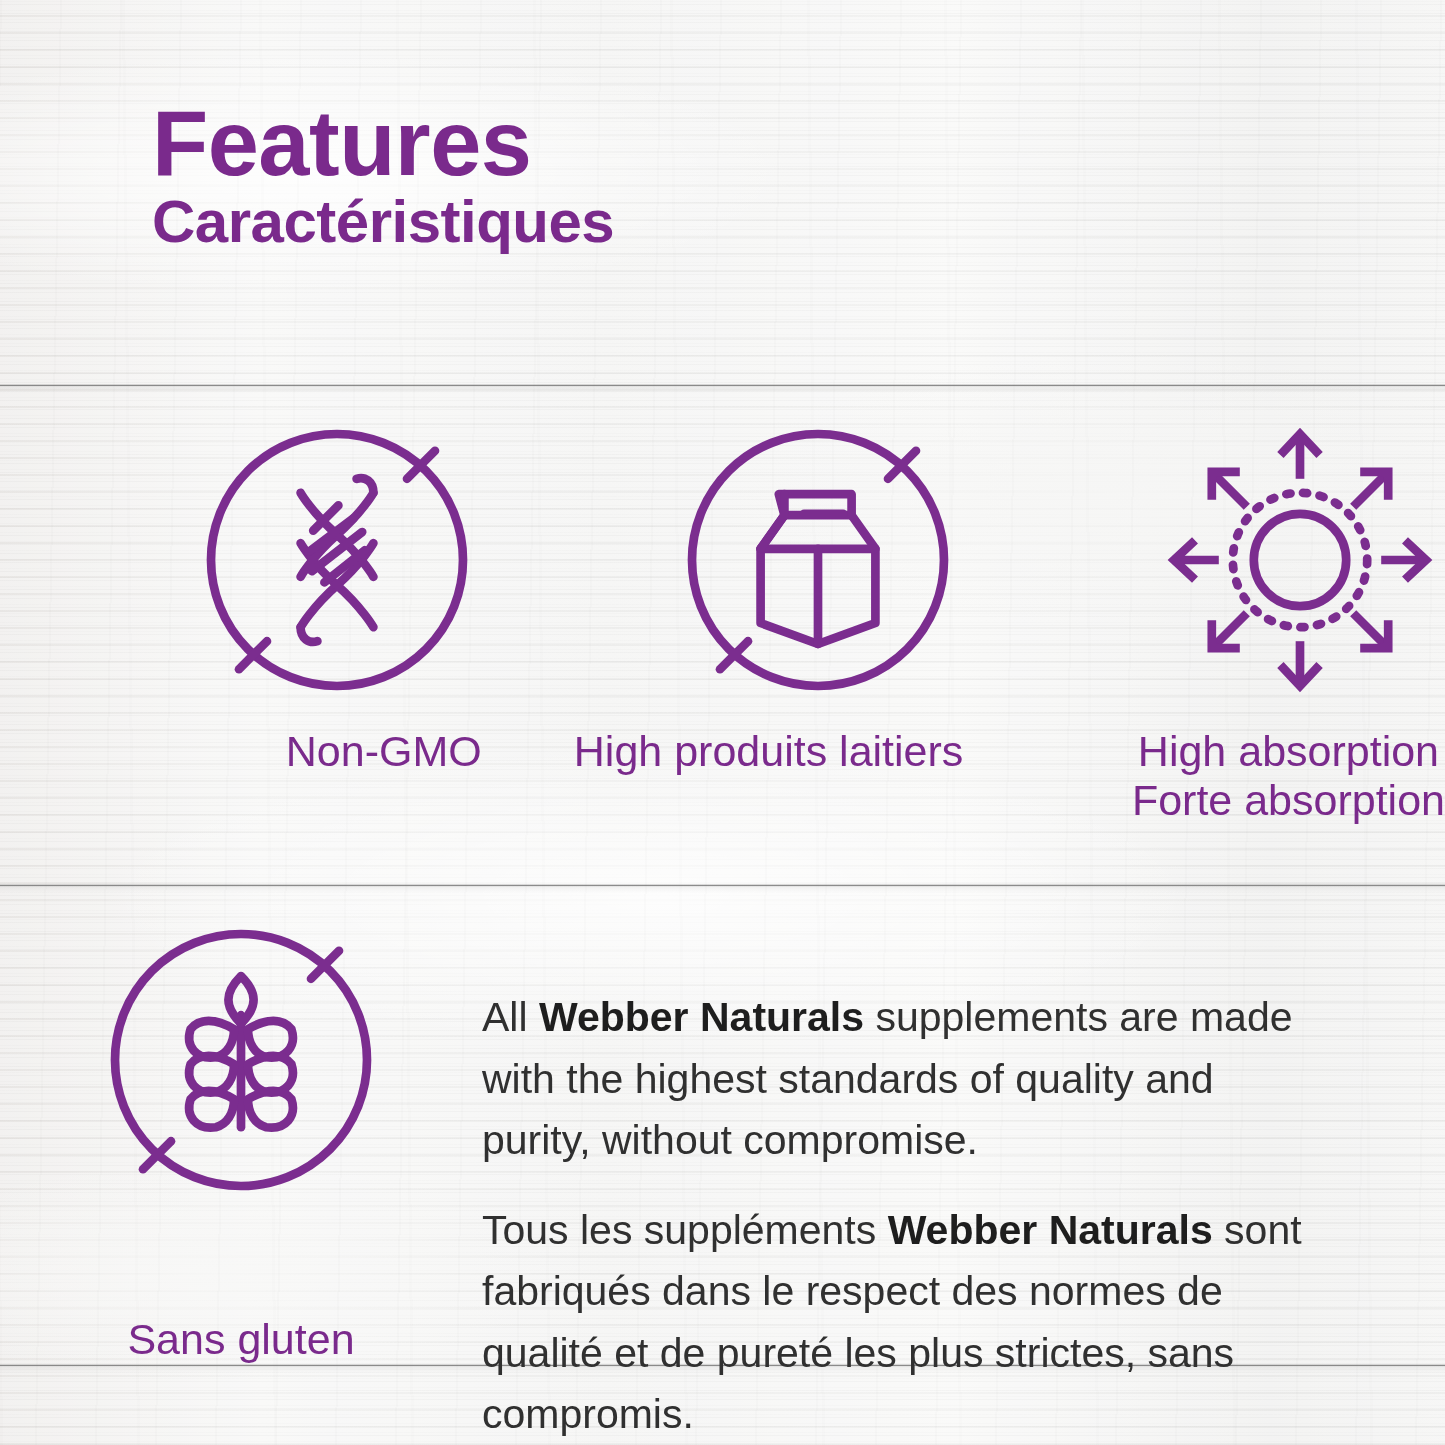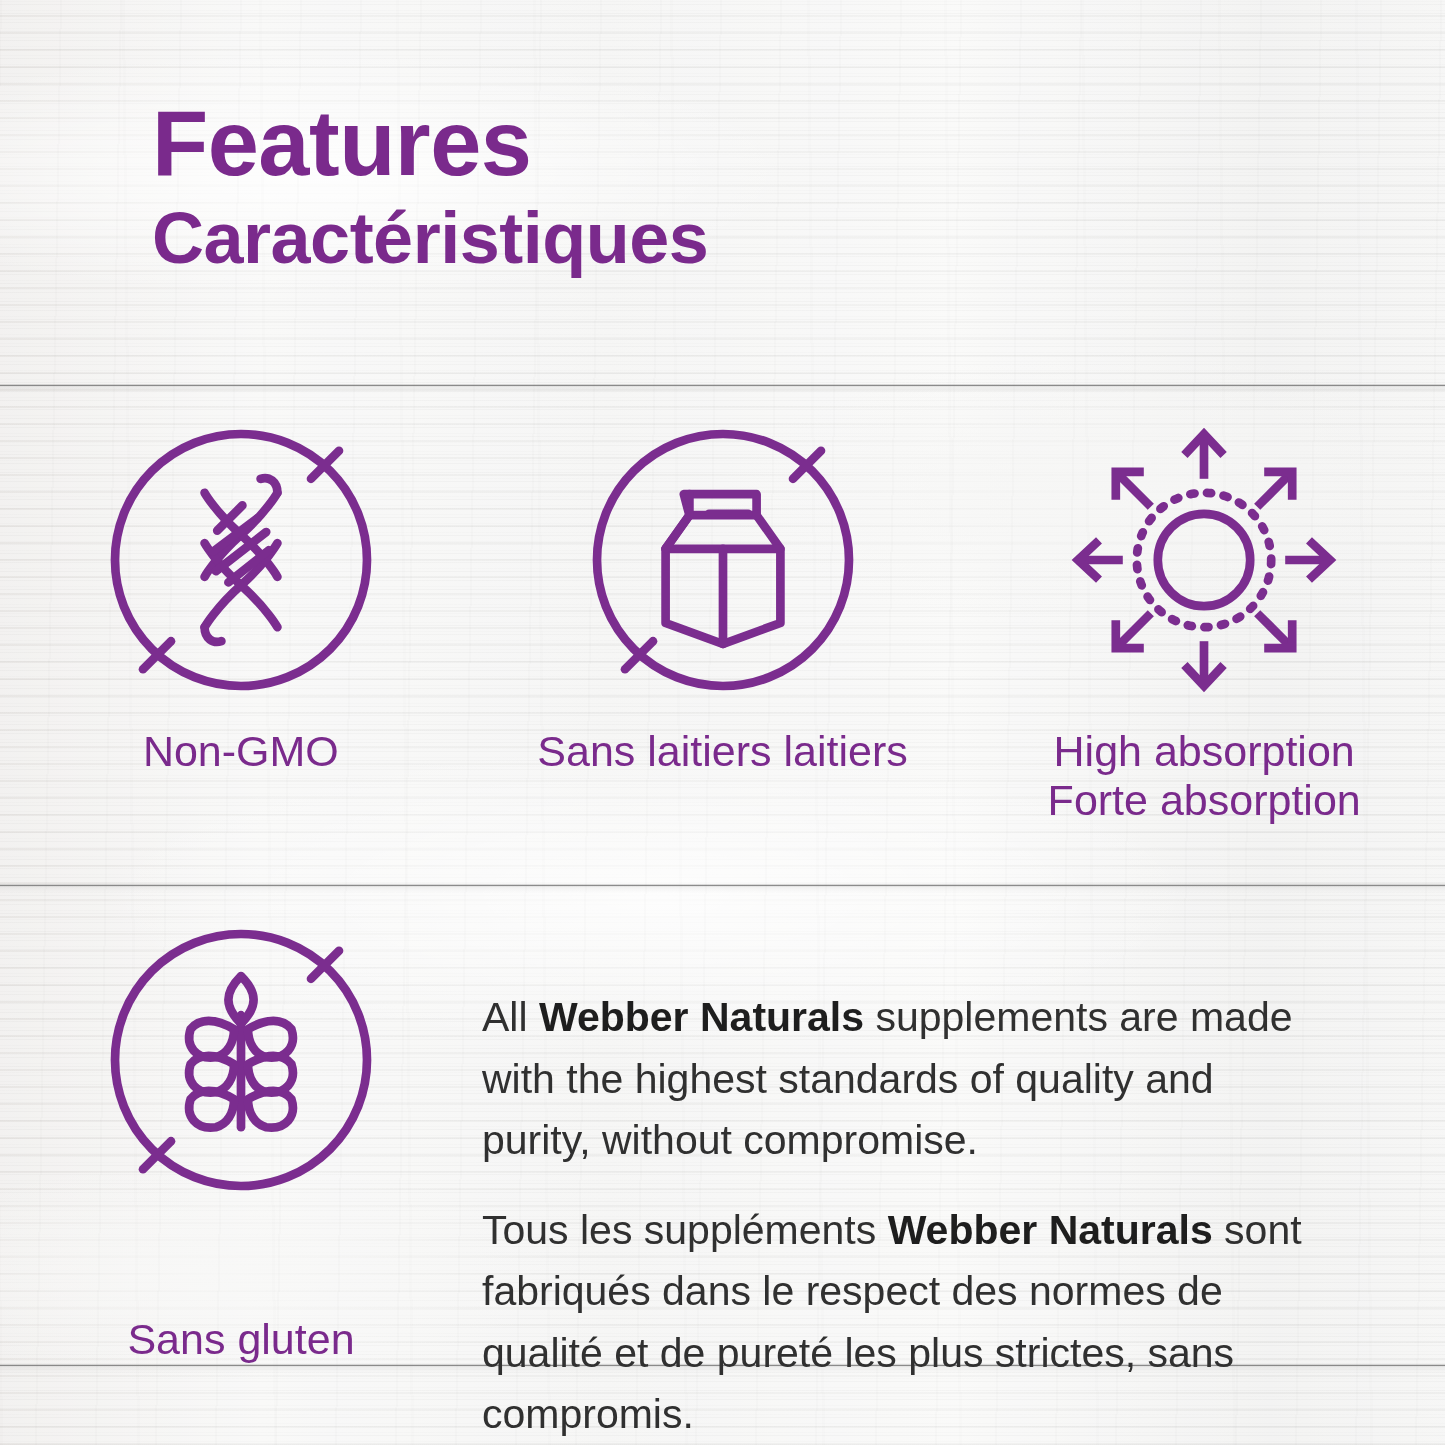--- a/index.html
+++ b/index.html
@@ -102,35 +102,35 @@
     width: 1100px;
   }
   .title-line {
     color: #7a2a8c;
     font-weight: 700;
     letter-spacing: -0.5px;
     line-height: 1.03;
     white-space: nowrap;
   }
   #title-en { font-size: 92px; }
-  #title-fr { font-size: 72px; margin-top: 10px; }
+  #title-fr { font-size: 60px; }
 
   
   #features-row {
     position: absolute;
     left: 0;
     top: 415px;
     width: 1445px;
     display: flex;
   }
   .feature-card {
     flex: 1 1 0;
     display: flex;
     flex-direction: column;
-    align-items: center;
+    align-items: flex-end;
   }
   .feature-card .icon-wrap {
     width: 290px;
     height: 290px;
     display: flex;
     align-items: center;
     justify-content: center;
   }
   .feature-card .labels {
     margin-top: 22px;
@@ -242,21 +242,21 @@
 
           <path d="M72 53 L124 53 L124 68 L141 92 L141 145 L100 160 L59 145 L59 92 L76 68 Z"></path>
           <path d="M59 92 L100 92 L141 92"></path>
           <path d="M100 92 L100 160"></path>
           <path d="M76 68 L124 68"></path>
           <path d="M76 53 L76 68 L59 92"></path>
           <path d="M90 67 L118 67"></path>
         </svg>
       </div>
       <div class="labels">
-        <div class="label-fr">Sans laitiers laitiers</div>
+        <div class="label-fr">High produits laitiers</div>
       </div>
     </div>
 
     <div class="feature-card">
       <div class="icon-wrap">
         <svg class="icon-svg" width="280" height="280" viewBox="0 0 200 200" fill="none" stroke="#7b2d8f" stroke-width="6.2" stroke-linecap="butt" stroke-linejoin="miter">
 
           <circle cx="100" cy="100" r="33"></circle>
 
           <circle cx="100" cy="100" r="48" stroke-dasharray="3 9" stroke-linecap="round" stroke-width="6.2"></circle>

